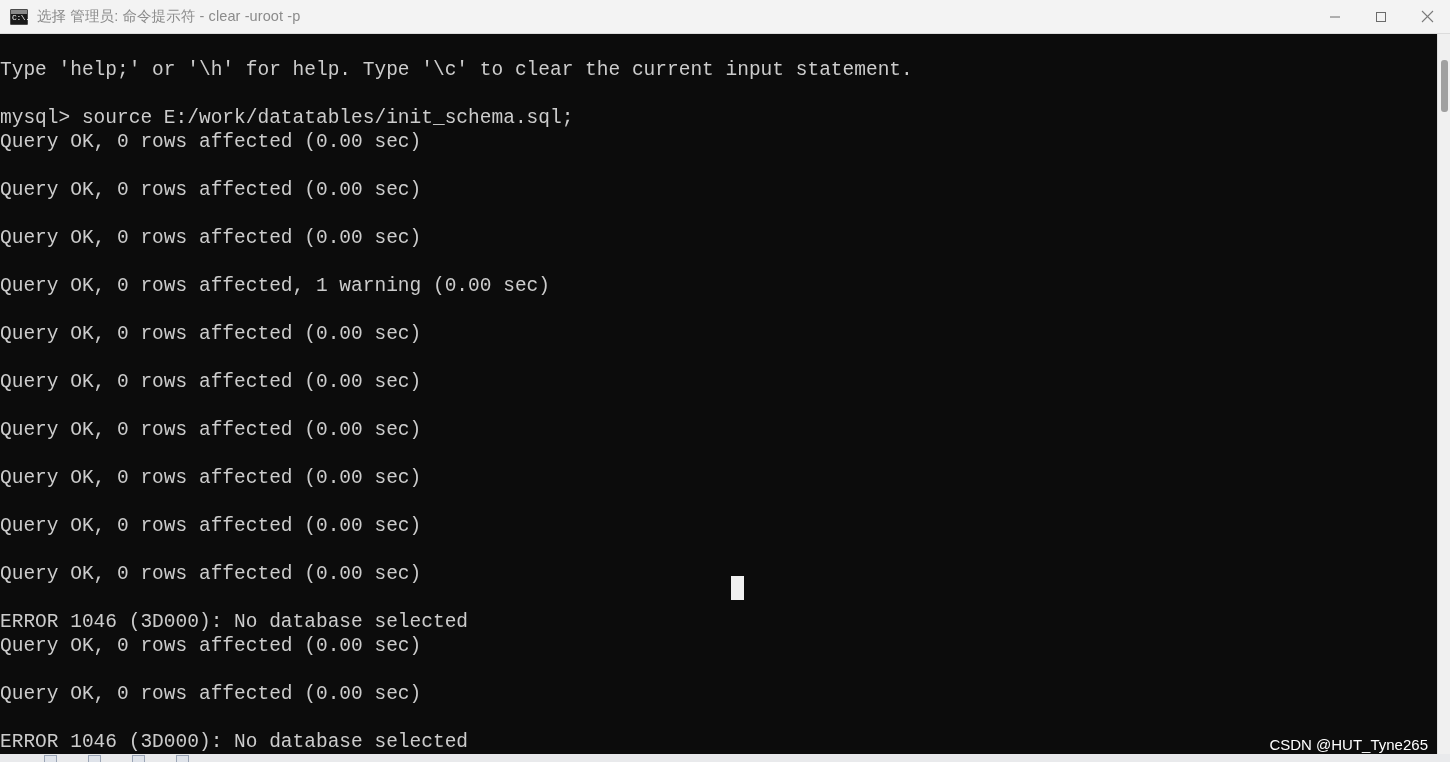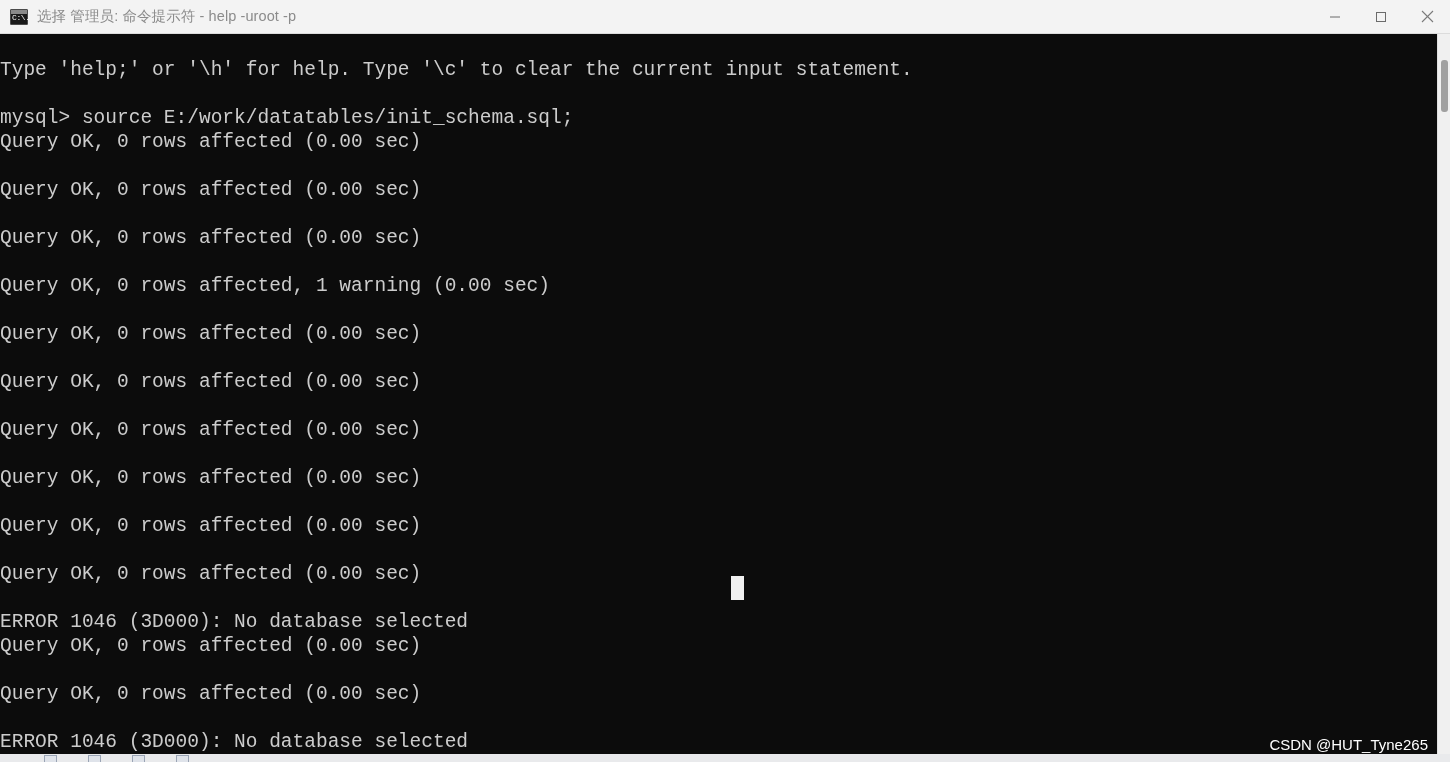--- a/index.html
+++ b/index.html
@@ -173,21 +173,21 @@
 </style>
 </head>
 <body>
 
 <div id="window">
 
   <div id="titlebar">
     <div id="titlebar-icon">
       <span id="titlebar-icon-text">C:\.</span>
     </div>
-    <span id="titlebar-text">选择 管理员: 命令提示符 - help  -uroot -p</span>
+    <span id="titlebar-text">选择 管理员: 命令提示符 - clear  -uroot -p</span>
     <div id="titlebar-spacer"></div>
 
     <div class="wbtn" id="btn-minimize">
       <svg width="12" height="12" viewBox="0 0 12 12">
         <line x1="1" y1="6" x2="11" y2="6" stroke="#6b6b6b" stroke-width="1"></line>
       </svg>
     </div>
     <div class="wbtn" id="btn-maximize">
       <svg width="12" height="12" viewBox="0 0 12 12">
         <rect x="1.5" y="1.5" width="9" height="9" fill="none" stroke="#6b6b6b" stroke-width="1"></rect>

